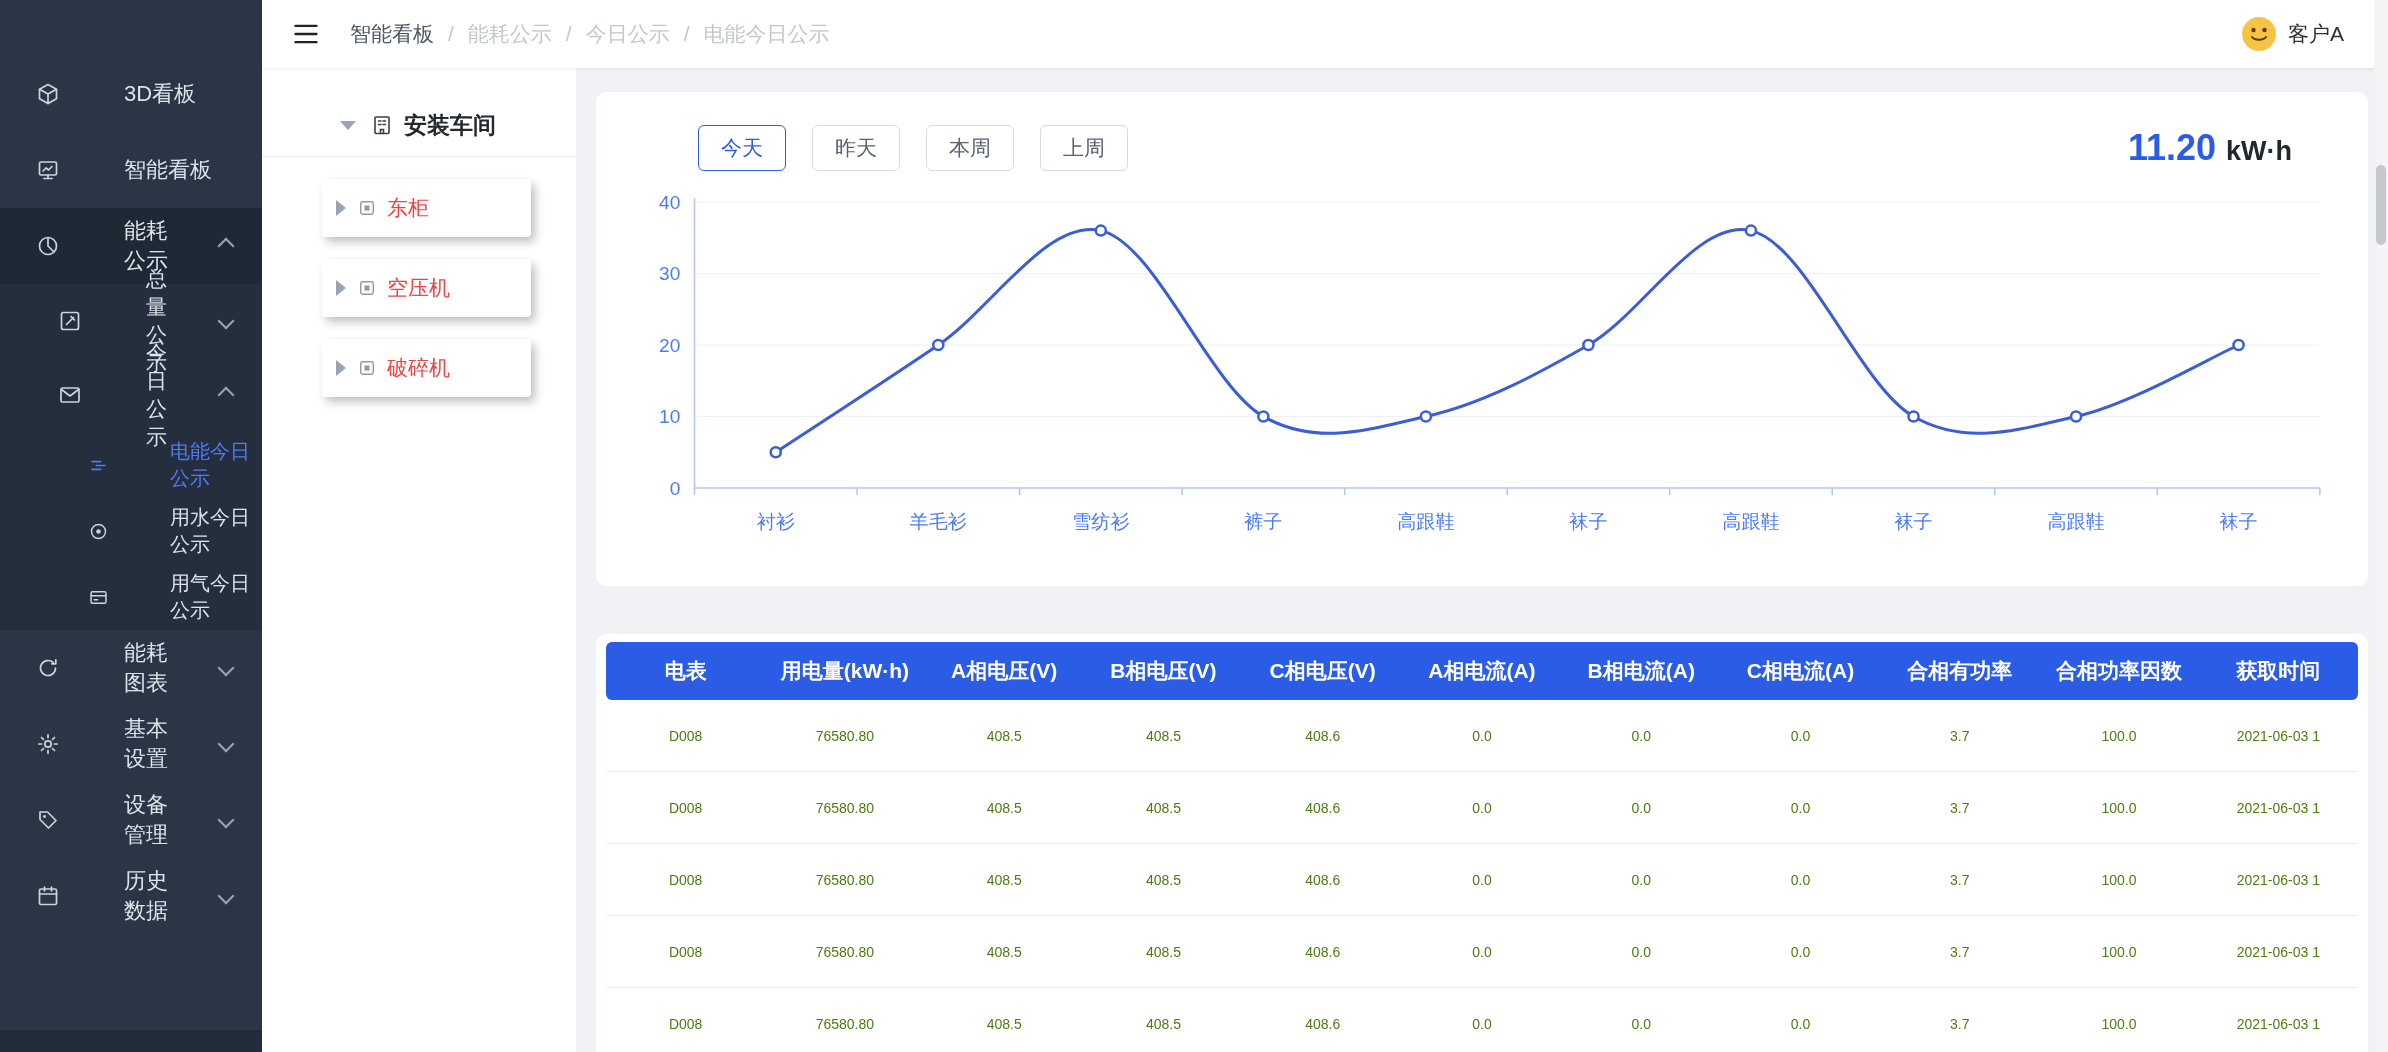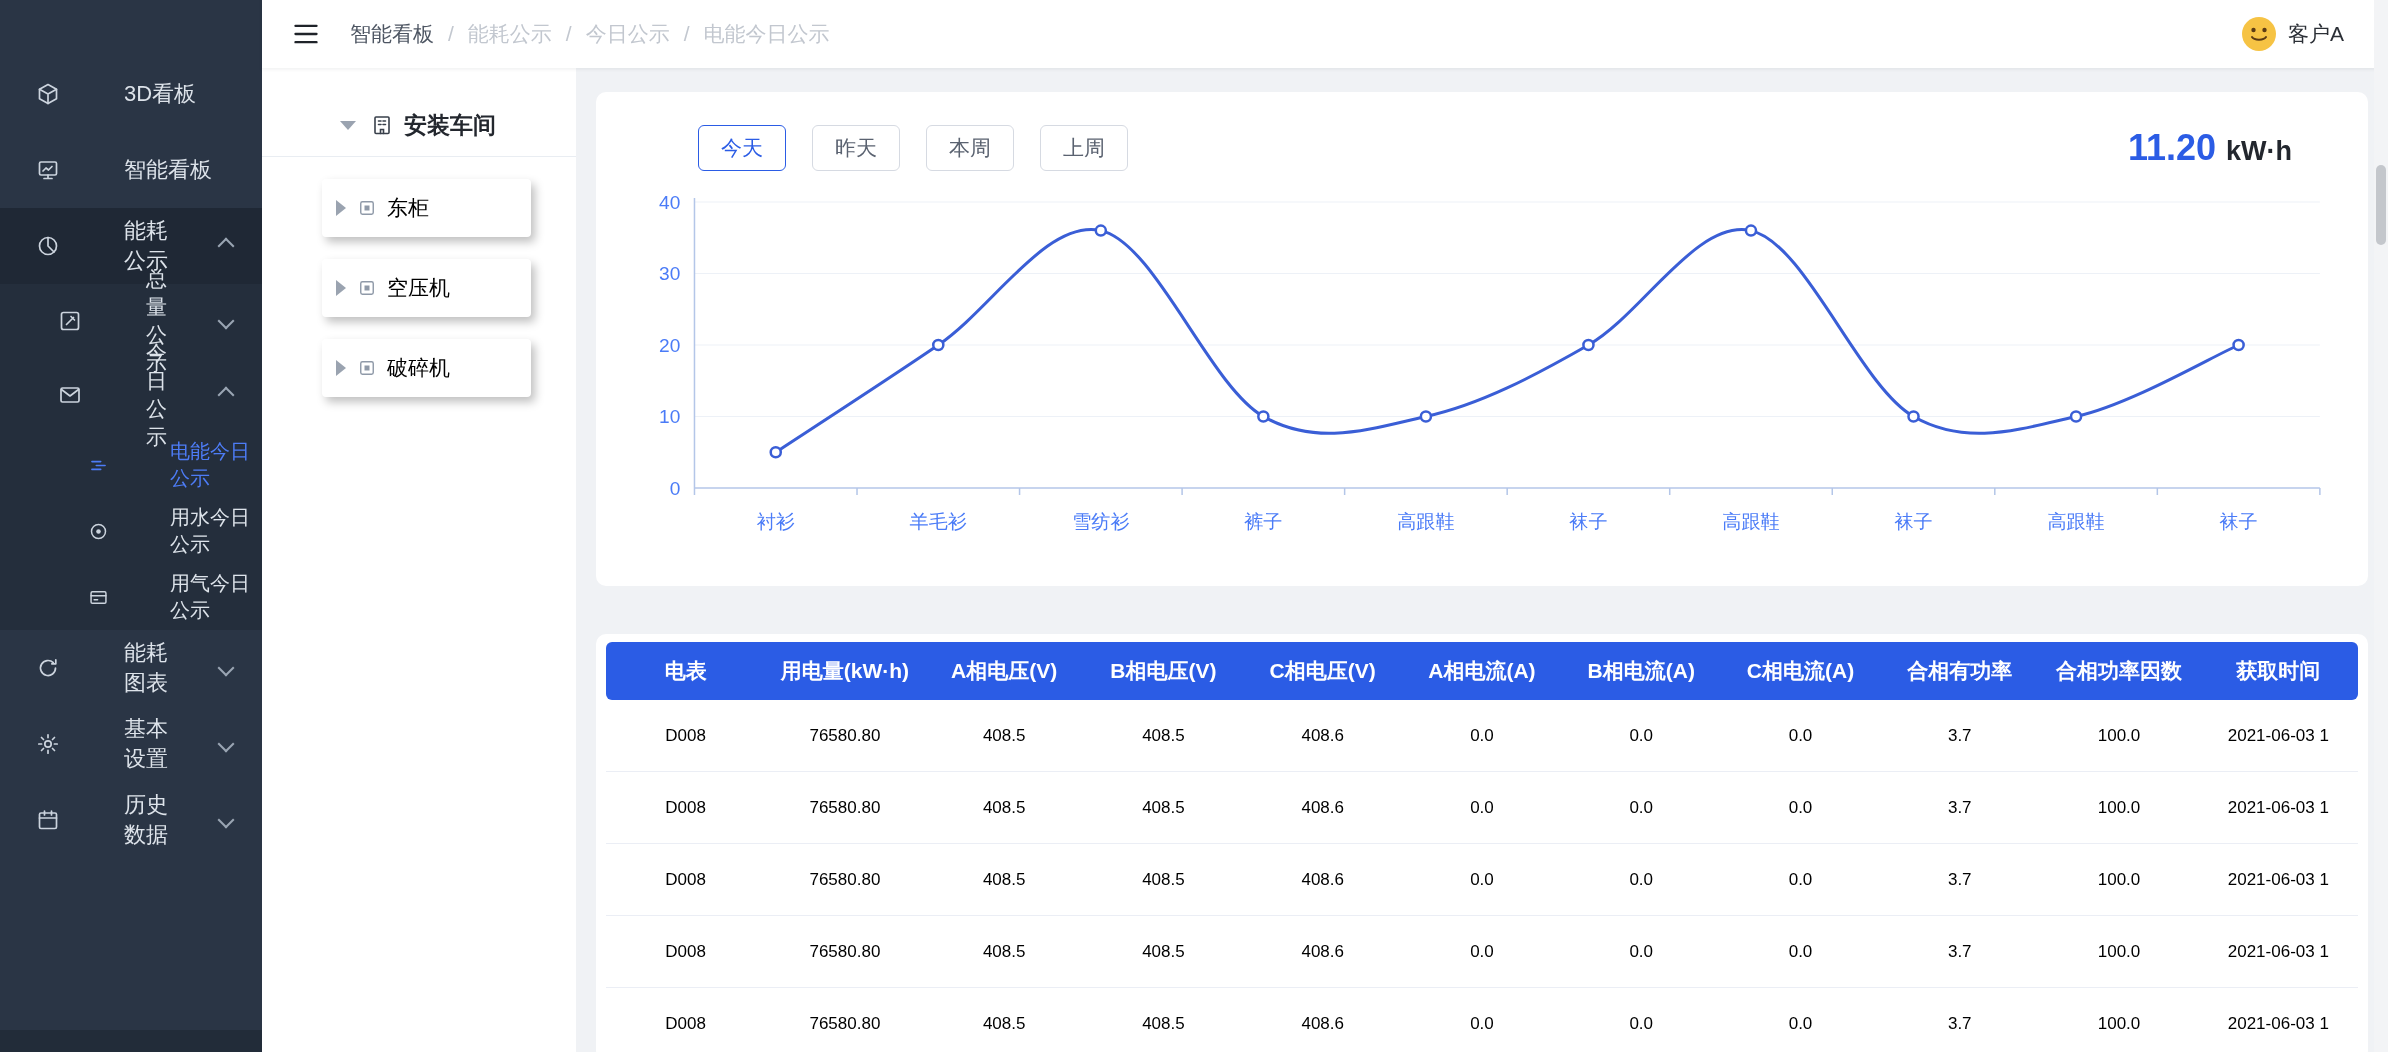--- a/index.html
+++ b/index.html
@@ -51,42 +51,42 @@
   .tree-title-icon svg{display:block;width:100%;height:100%;}
   .tree-title-label{font-size:23px;color:#23272e;font-weight:600;}
   .tree-divider{height:1px;background:#e9edf2;}
   .tree-nodes{display:flex;flex-direction:column;gap:22px;margin-top:22px;padding-left:60px;}
   .tree-node{width:209px;height:58px;box-sizing:border-box;background:#fff;border-radius:4px;
              box-shadow:4px 5px 10px rgba(0,0,0,.25);display:flex;align-items:center;padding-left:14px;cursor:pointer;}
   .tri{width:0;height:0;border-top:8px solid transparent;border-bottom:8px solid transparent;
        border-left:10px solid #9aa3b0;margin-right:11px;cursor:pointer;flex-shrink:0;}
   .tree-node-icon{width:20px;height:20px;color:#8f99a8;margin-right:10px;}
   .tree-node-icon svg{display:block;width:100%;height:100%;}
-  .tree-node-label{font-size:21px;color:#000000;}
+  .tree-node-label{font-size:21px;color:#ef4444;}
 
   .main{flex:1;min-width:0;padding:24px 20px 0 20px;display:flex;flex-direction:column;}
   .chart-card{background:#fff;border-radius:10px;padding:24px 30px 18px 30px;}
   .toolbar{display:flex;align-items:center;height:64px;}
   .tab-group{display:flex;gap:26px;margin-left:72px;}
   .tab{height:46px;padding:0 22px;border:1px solid #d6dae2;border-radius:6px;background:#fff;
        font-size:21px;color:#5a6270;display:flex;align-items:center;cursor:pointer;}
   .tab.active{border-color:#2b5ce5;color:#2b5ce5;}
   .total{margin-left:auto;margin-right:46px;display:flex;align-items:baseline;gap:10px;}
   .total-value{font-size:36px;font-weight:bold;color:#2b5ce5;}
   .total-unit{font-size:27px;font-weight:600;color:#23272e;}
   .chart-wrap{height:380px;margin-top:8px;}
   .chart-wrap svg{display:block;}
 
   .table-card{background:#fff;border-radius:10px;margin-top:48px;padding:8px 10px 0 10px;}
   table{width:100%;border-collapse:collapse;table-layout:fixed;}
   th{background:#2b5ce5;color:#fff;font-size:21px;font-weight:600;height:56px;
      white-space:nowrap;overflow:hidden;}
   th:first-child{border-radius:6px 0 0 6px;}
   th:last-child{border-radius:0 6px 6px 0;}
-  td{height:69px;text-align:center;font-size:17px;color:#000000;border-bottom:1px solid #ebeef5;
+  td{height:69px;text-align:center;font-size:14px;color:#4d7c0f;border-bottom:1px solid #ebeef5;
      white-space:nowrap;overflow:hidden;}
 
   .page-scrollbar{position:absolute;top:0;right:0;width:14px;height:1052px;background:#f3f4f6;z-index:10;}
   .page-scrollbar .thumb{position:absolute;top:165px;left:2px;width:10px;height:80px;border-radius:5px;
                          background:#c4c7cc;cursor:pointer;}
 </style>
 </head>
 <body>
 
 <div class="app">
@@ -180,20 +180,30 @@
         <span class="chev"></span>
       </div>
       <div class="mi l1">
         <span class="mi-icon">
             <svg viewBox="0 0 24 24" fill="none" stroke="currentColor" stroke-width="1.7" stroke-linecap="round">
               <circle cx="12" cy="12" r="3.2"></circle>
               <path d="M12 2.8v2.8M12 18.4v2.8M2.8 12h2.8M18.4 12h2.8M5.5 5.5l2 2M16.5 16.5l2 2M18.5 5.5l-2 2M7.5 16.5l-2 2"></path>
             </svg>
           </span>
         <span class="mi-label">基本设置</span>
+        <span class="chev"></span>
+      </div>
+      <div class="mi l1">
+        <span class="mi-icon">
+            <svg viewBox="0 0 24 24" fill="none" stroke="currentColor" stroke-width="1.7" stroke-linejoin="round">
+              <path d="M4 4h7.5L20 12.5 12.5 20 4 11.5z"></path>
+              <circle cx="8.5" cy="8.5" r="1.4" fill="currentColor" stroke="none"></circle>
+            </svg>
+          </span>
+        <span class="mi-label">设备管理</span>
         <span class="chev"></span>
       </div>
       <div class="mi l1">
         <span class="mi-icon">
             <svg viewBox="0 0 24 24" fill="none" stroke="currentColor" stroke-width="1.7" stroke-linecap="round">
               <rect x="3.5" y="5" width="17" height="15.5" rx="1.5"></rect>
               <path d="M3.5 10h17M8.5 3v4M15.5 3v4"></path>
             </svg>
           </span>
         <span class="mi-label">历史数据</span>

